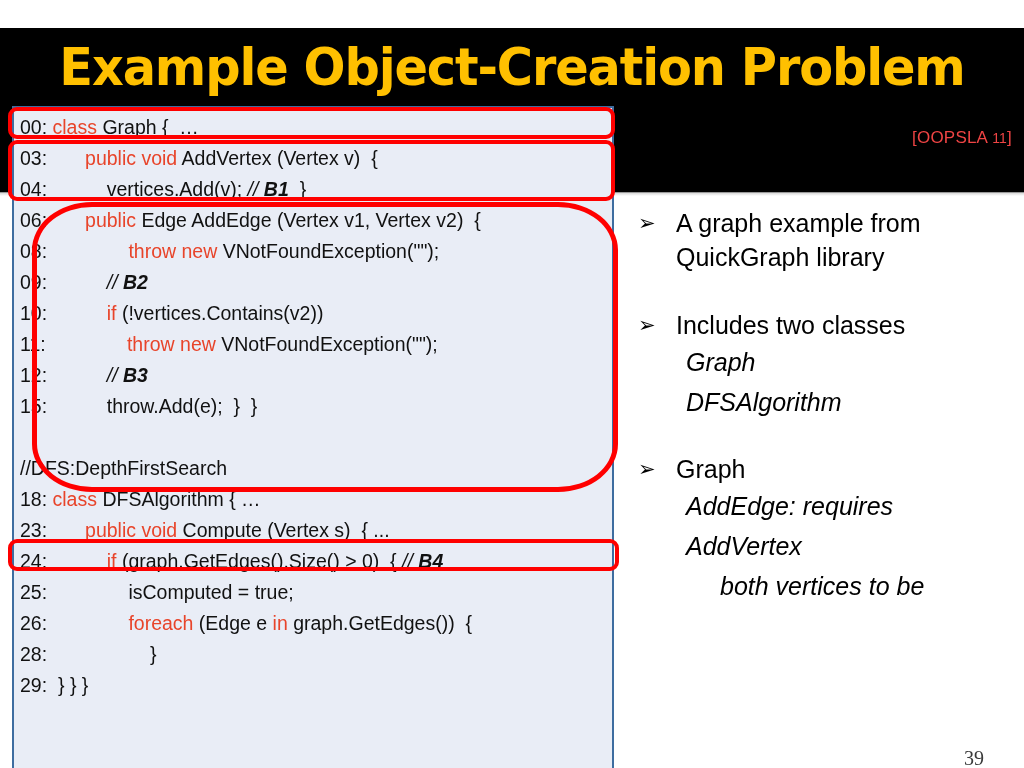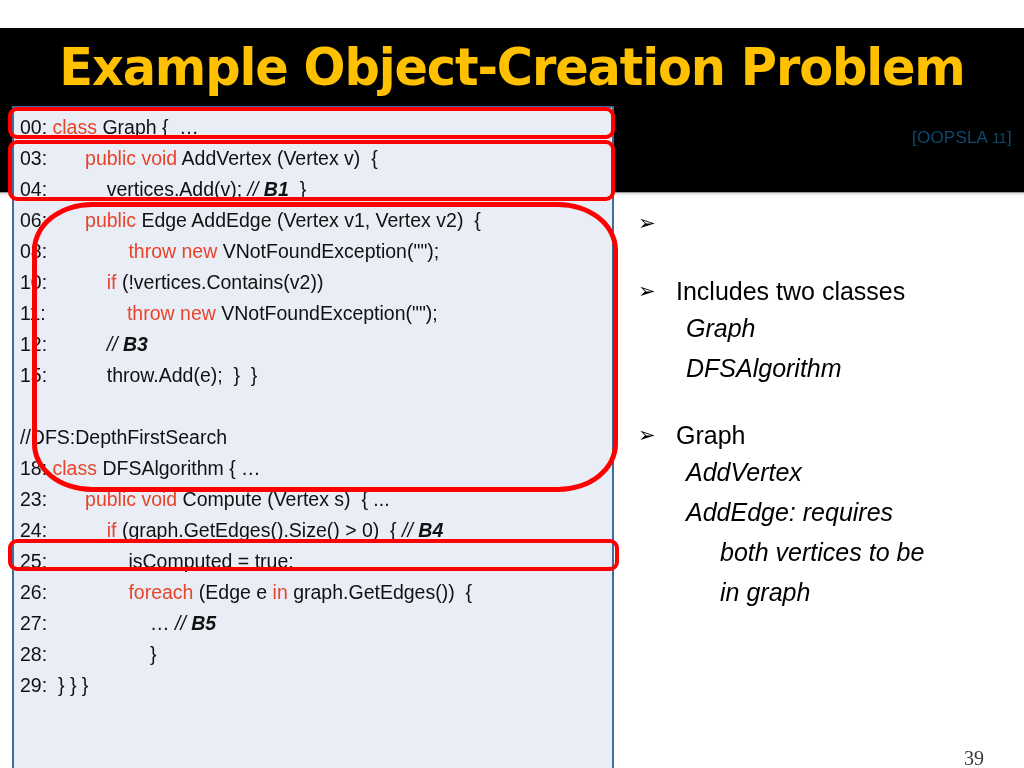--- a/index.html
+++ b/index.html
@@ -49,21 +49,21 @@
     letter-spacing: -1.2px;
     line-height: 66px;
     transform: scaleX(0.95);
     transform-origin: center top;
     white-space: nowrap;
   }
   .citation {
     position: absolute;
     right: 12px;
     top: 100px;
-    color: #0c4a6e;
+    color: #ef4444;
     font-family: "Liberation Sans", sans-serif;
     font-size: 17px;
     letter-spacing: 0.2px;
     white-space: nowrap;
   }
   .citation .yr { font-size: 14px; }
 
   
   .code-panel {
     position: absolute;
@@ -179,61 +179,61 @@
     <span>[OOPSLA </span><span class="yr">11</span><span>]</span>
   </div>
 
   <div class="code-panel">
     <div class="code-lines" id="code-lines">
         <div class="cl"><span class="num">00:</span><span> </span><span class="kw">class </span><span class="">Graph {  …</span></div>
         <div class="cl"><span class="num">03:</span><span>       </span><span class="kw">public void </span><span class="">AddVertex (Vertex v)  {</span></div>
         <div class="cl"><span class="num">04:</span><span>           </span><span class="">vertices.Add(v); </span><span class="cmt"><span>// </span><b>B1</b></span><span class="">  }</span></div>
         <div class="cl"><span class="num">06:</span><span>       </span><span class="kw">public </span><span class="">Edge AddEdge (Vertex v1, Vertex v2)  {</span></div>
         <div class="cl"><span class="num">08:</span><span>               </span><span class="kw">throw new </span><span class="">VNotFoundException("");</span></div>
+        <div class="cl"><span class="num">09:</span><span>           </span><span class="cmt"><span>// </span><b>B2</b></span></div>
         <div class="cl"><span class="num">10:</span><span>           </span><span class="kw">if </span><span class="">(!vertices.Contains(v2))</span></div>
         <div class="cl"><span class="num">11:</span><span>               </span><span class="kw">throw new </span><span class="">VNotFoundException("");</span></div>
         <div class="cl"><span class="num">12:</span><span>           </span><span class="cmt"><span>// </span><b>B3</b></span></div>
         <div class="cl"><span class="num">15:</span><span>           </span><span class="">throw.Add(e);  }  }</span></div>
         <div class="cl blank"></div>
         <div class="cl"><span></span><span class="">//DFS:DepthFirstSearch</span></div>
         <div class="cl"><span class="num">18:</span><span> </span><span class="kw">class </span><span class="">DFSAlgorithm { …</span></div>
         <div class="cl"><span class="num">23:</span><span>       </span><span class="kw">public void </span><span class="">Compute (Vertex s)  { ...</span></div>
         <div class="cl"><span class="num">24:</span><span>           </span><span class="kw">if </span><span class="">(graph.GetEdges().Size() &gt; 0)  { </span><span class="cmt"><span>// </span><b>B4</b></span></div>
         <div class="cl"><span class="num">25:</span><span>               </span><span class="">isComputed = true;</span></div>
         <div class="cl"><span class="num">26:</span><span>               </span><span class="kw">foreach </span><span class="">(Edge e </span><span class="kw">in </span><span class="">graph.GetEdges())  {</span></div>
-        <div class="cl"><span class="num">27:</span><span>                   </span><span class="">… </span><span class="cmt"><span>// </span><b>B5</b></span></div>
         <div class="cl"><span class="num">28:</span><span>                   </span><span class="">}</span></div>
         <div class="cl"><span class="num">29:</span><span> </span><span class=""> } } }</span></div>
       </div>
   </div>
 
   <div class="annot-layer" id="annot-layer">
       <div class="redbox" style="left: 8px; top: 79px; width: 607px; height: 32px; border-color: rgb(255, 0, 0);"></div>
       <div class="redbox" style="left: 8px; top: 112px; width: 607px; height: 61px; border-color: rgb(255, 0, 0);"></div>
       <div class="redoval" style="left: 32px; top: 174px; width: 586px; height: 290px; border-color: rgb(255, 0, 0);"></div>
       <div class="redbox" style="left: 8px; top: 511px; width: 611px; height: 32px; border-color: rgb(255, 0, 0);"></div>
     </div>
 
   <div class="bullets" id="bullets">
       <div class="bullet-row">
         <span class="bullet-mark">➢</span>
+        <span class="bullet-text">A graph example from QuickGraph library</span>
       </div>
       <div class="gap-md"></div>
       <div class="bullet-row">
         <span class="bullet-mark">➢</span>
         <span class="bullet-text">Includes two classes</span>
       </div>
       <div class="sub-line">Graph</div>
       <div class="sub-line">DFSAlgorithm</div>
       <div class="gap-sm"></div>
       <div class="bullet-row">
         <span class="bullet-mark">➢</span>
         <span class="bullet-text">Graph</span>
       </div>
+      <div class="sub-line">AddEdge: requires</div>
       <div class="sub-line">AddVertex</div>
-      <div class="sub-line">AddEdge: requires</div>
       <div class="sub-line indent2">both vertices to be</div>
-      <div class="sub-line indent2">in graph</div>
     </div>
 
   <div class="page-number">39</div>
 
 </div>
 
 </body></html>

